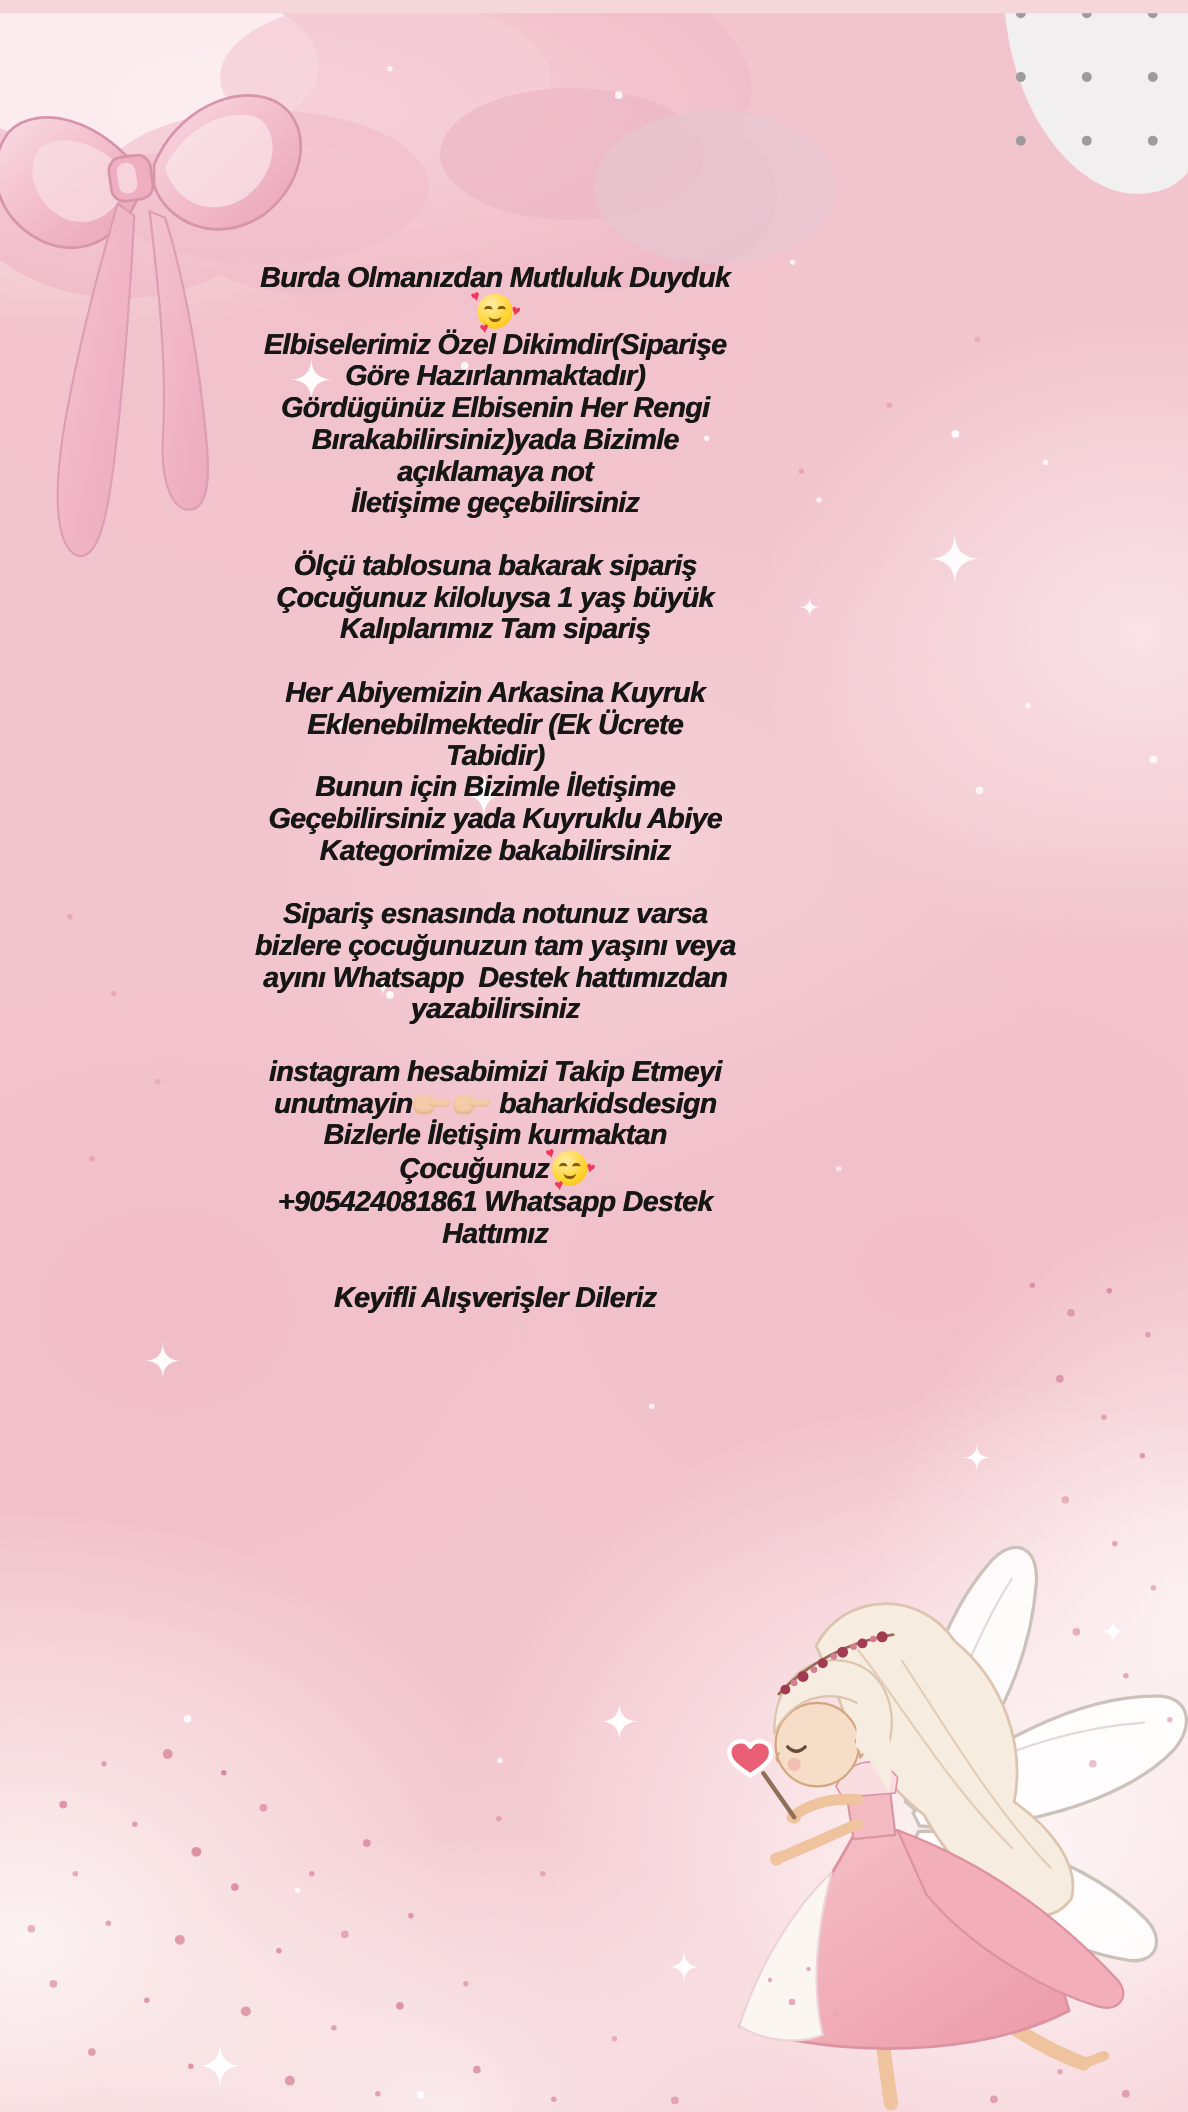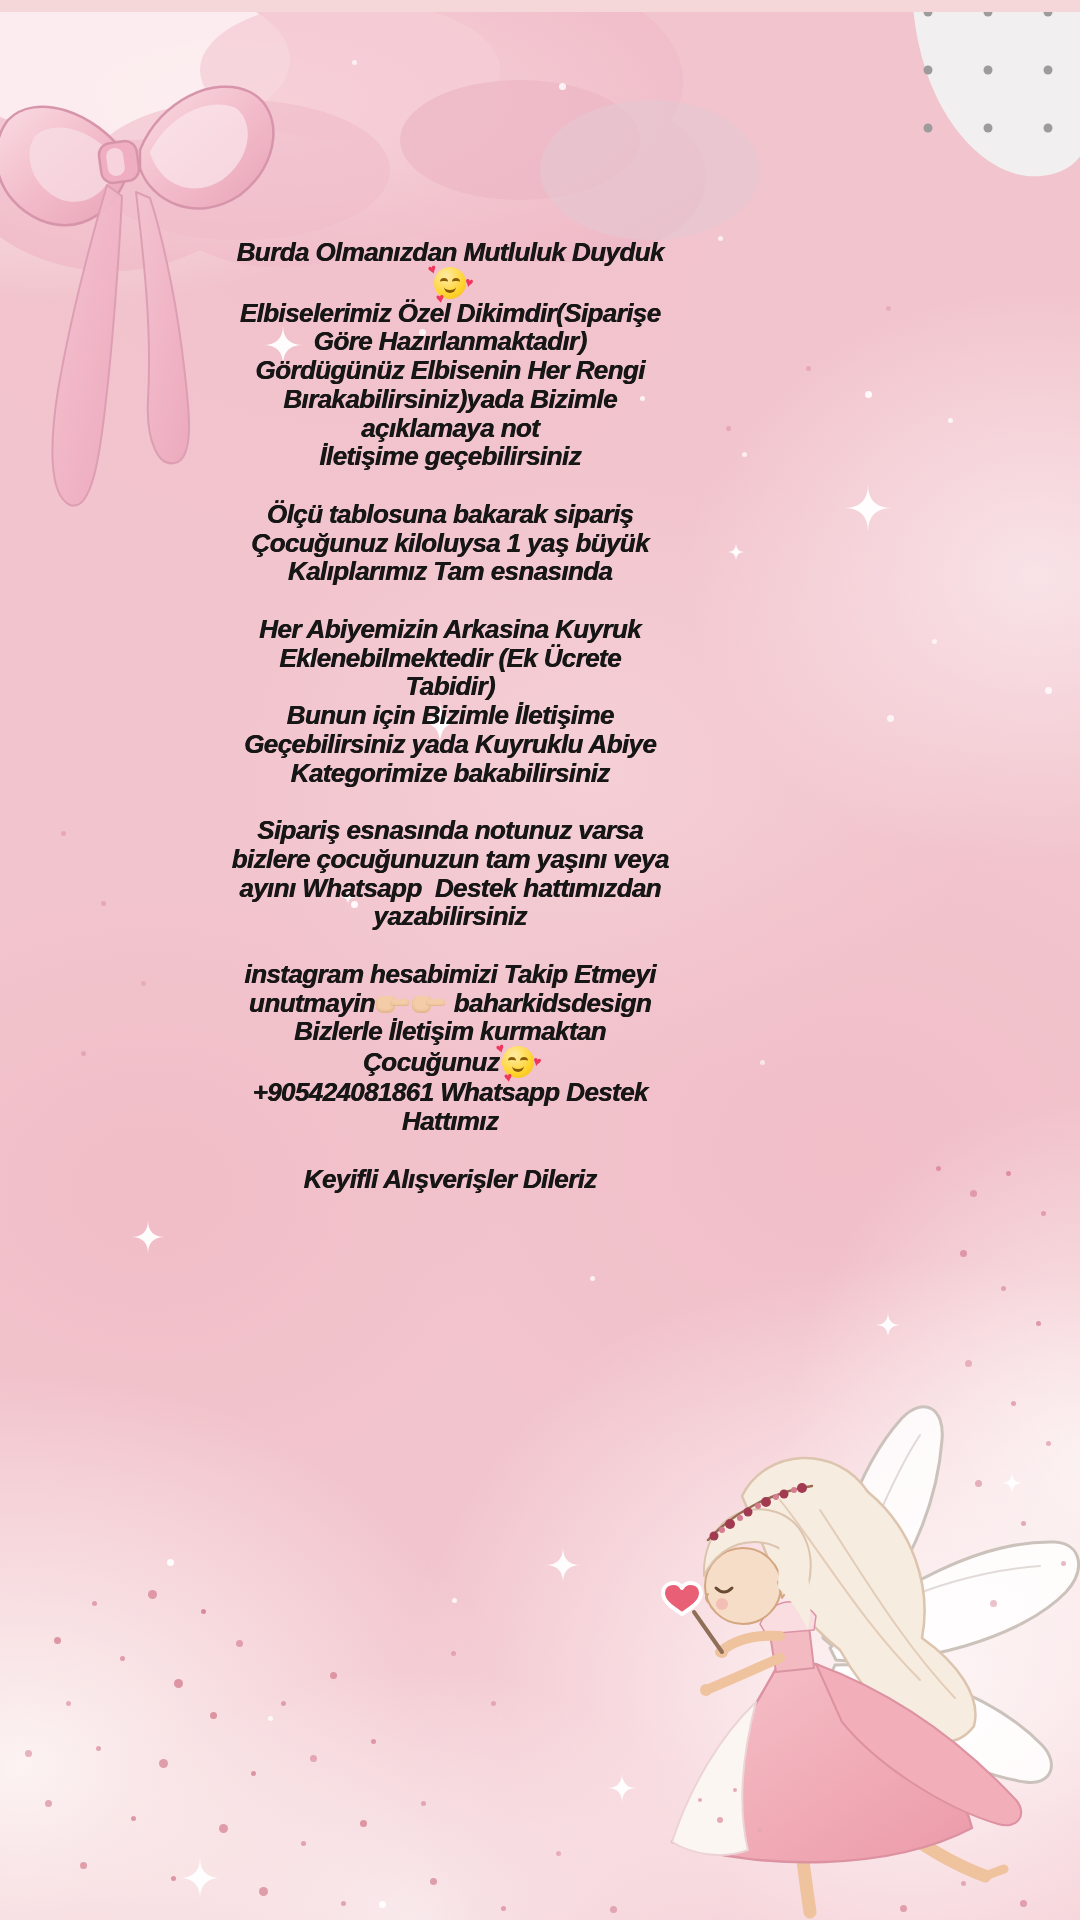--- a/index.html
+++ b/index.html
@@ -235,21 +235,21 @@
         <div class="tline"><span>Elbiselerimiz Özel Dikimdir(Siparişe</span></div>
         <div class="tline"><span>Göre Hazırlanmaktadır)</span></div>
         <div class="tline"><span>Gördügünüz Elbisenin Her Rengi</span></div>
         <div class="tline"><span>Bırakabilirsiniz)yada Bizimle</span></div>
         <div class="tline"><span>açıklamaya not</span></div>
         <div class="tline"><span>İletişime geçebilirsiniz</span></div>
       </div>
       <div class="para">
         <div class="tline"><span>Ölçü tablosuna bakarak sipariş</span></div>
         <div class="tline"><span>Çocuğunuz kiloluysa 1 yaş büyük</span></div>
-        <div class="tline"><span>Kalıplarımız Tam esnasında</span></div>
+        <div class="tline"><span>Kalıplarımız Tam sipariş</span></div>
       </div>
       <div class="para">
         <div class="tline"><span>Her Abiyemizin Arkasina Kuyruk</span></div>
         <div class="tline"><span>Eklenebilmektedir (Ek Ücrete</span></div>
         <div class="tline"><span>Tabidir)</span></div>
         <div class="tline"><span>Bunun için Bizimle İletişime</span></div>
         <div class="tline"><span>Geçebilirsiniz yada Kuyruklu Abiye</span></div>
         <div class="tline"><span>Kategorimize bakabilirsiniz</span></div>
       </div>
       <div class="para">

